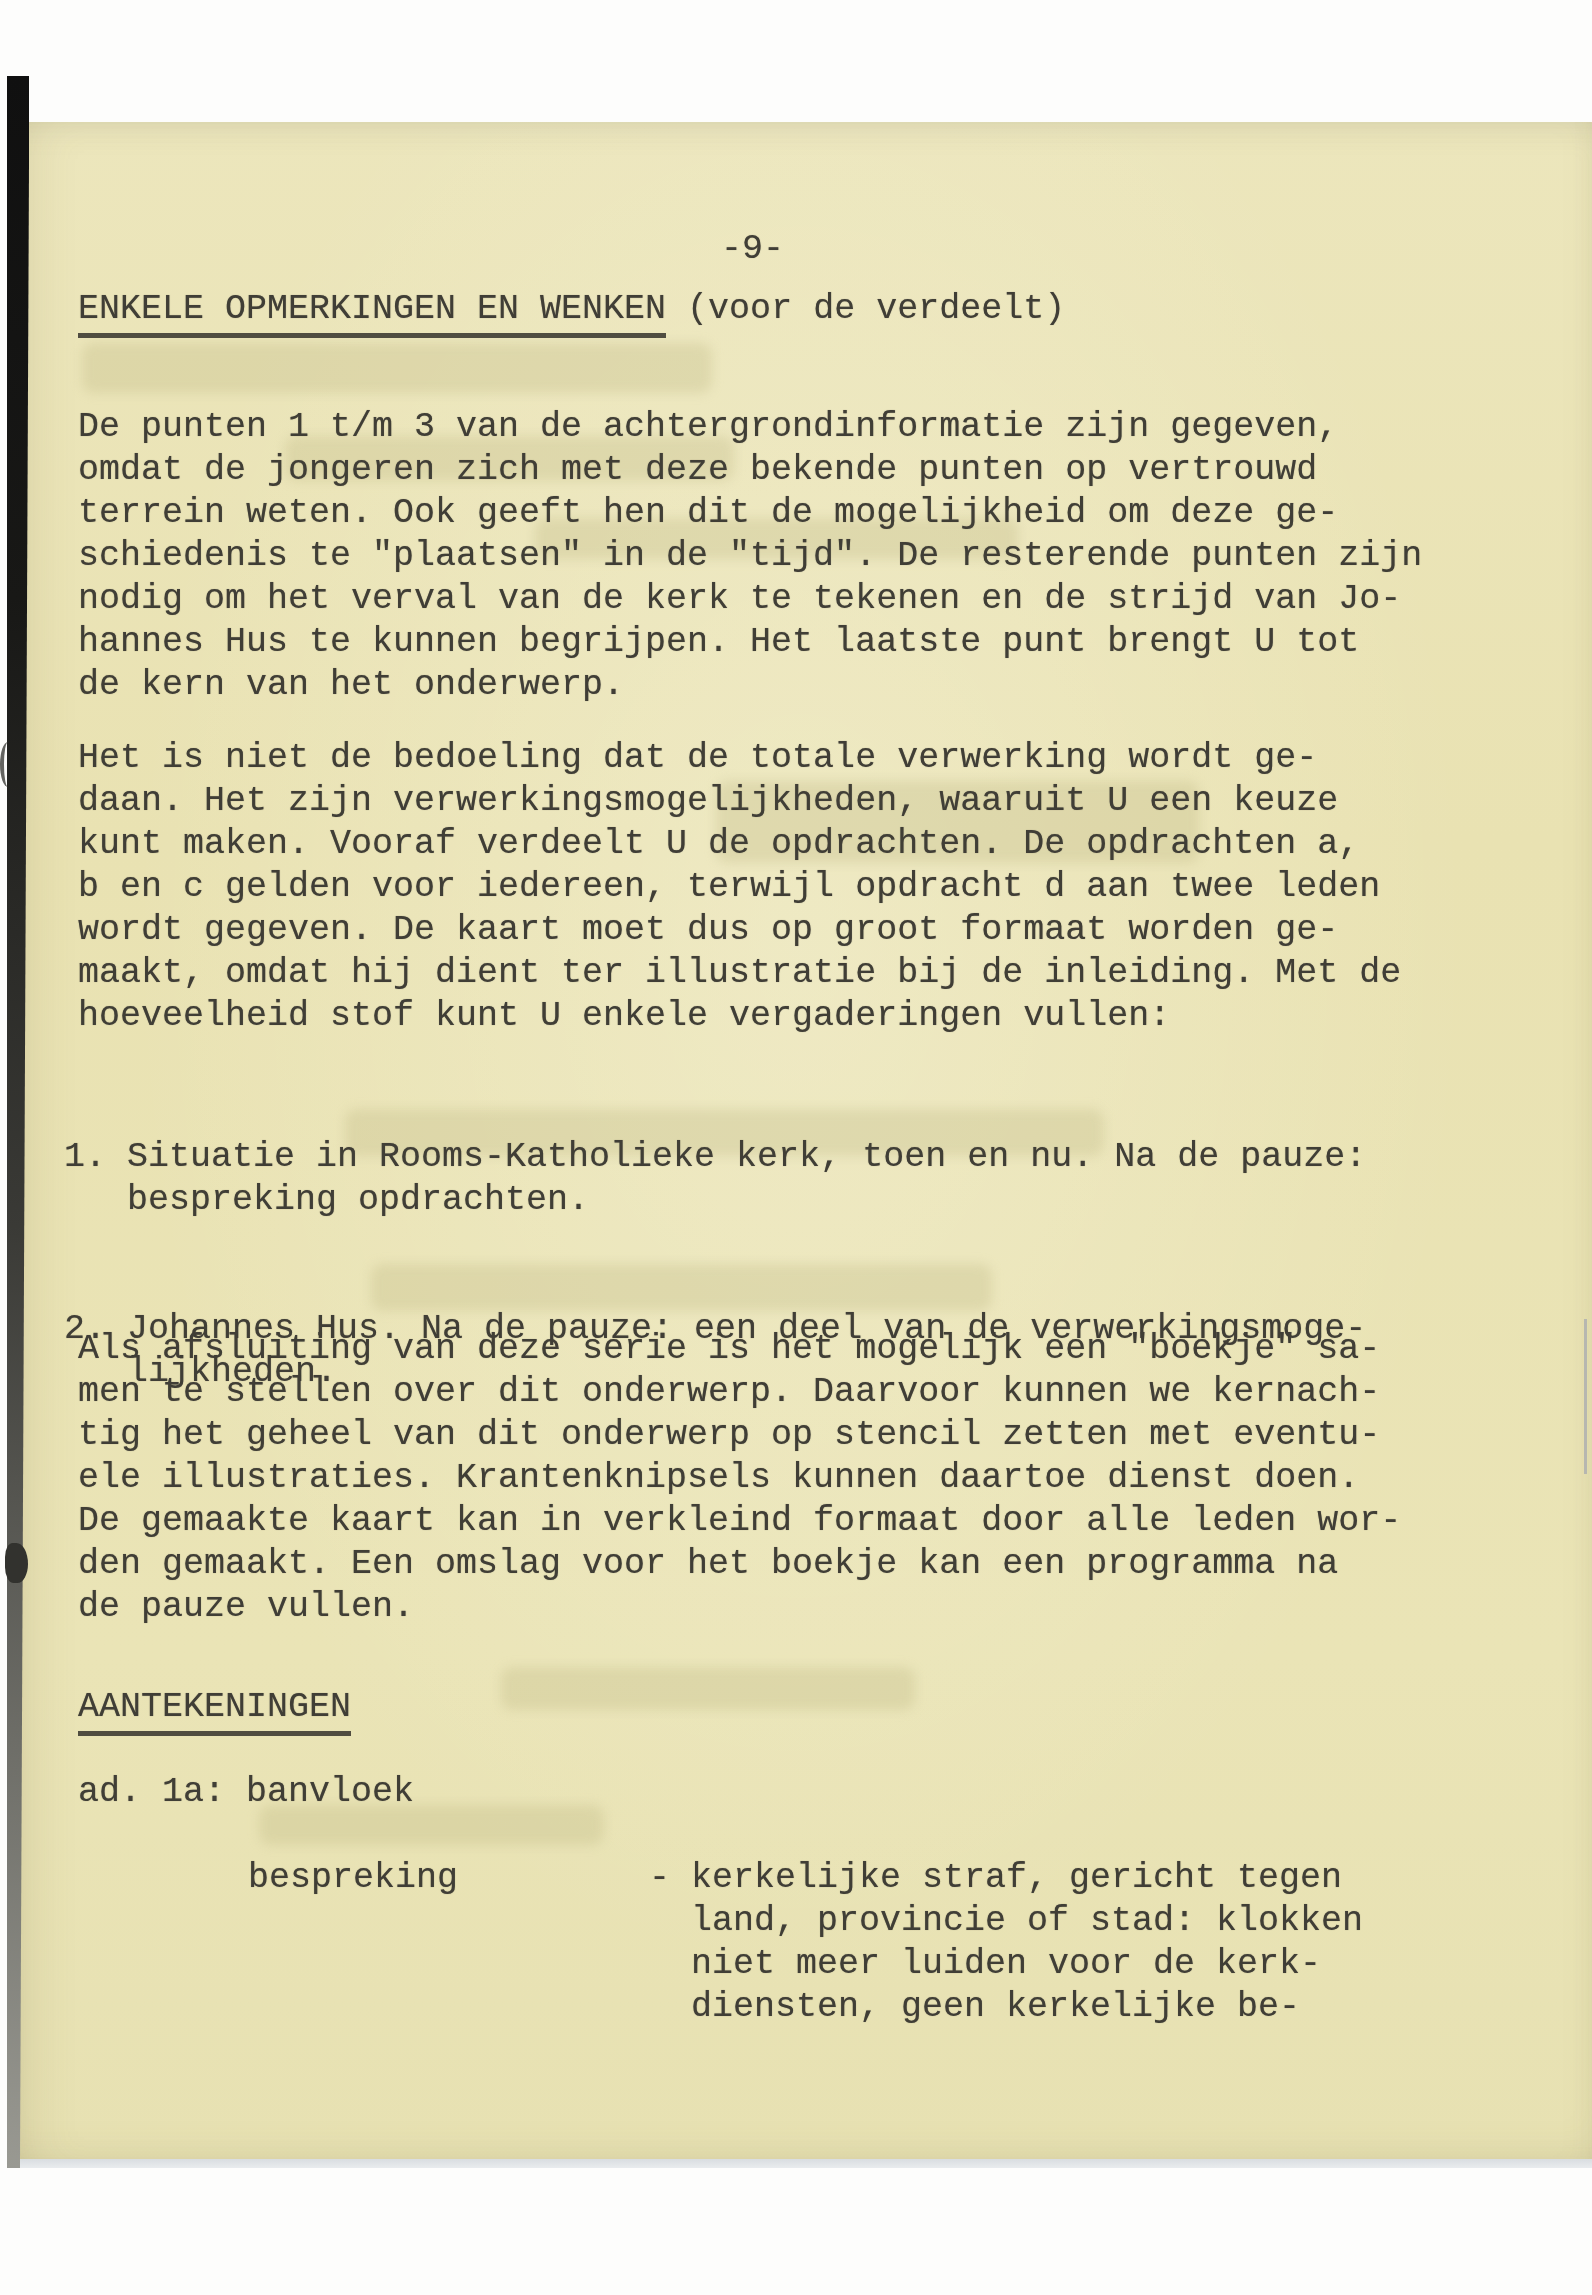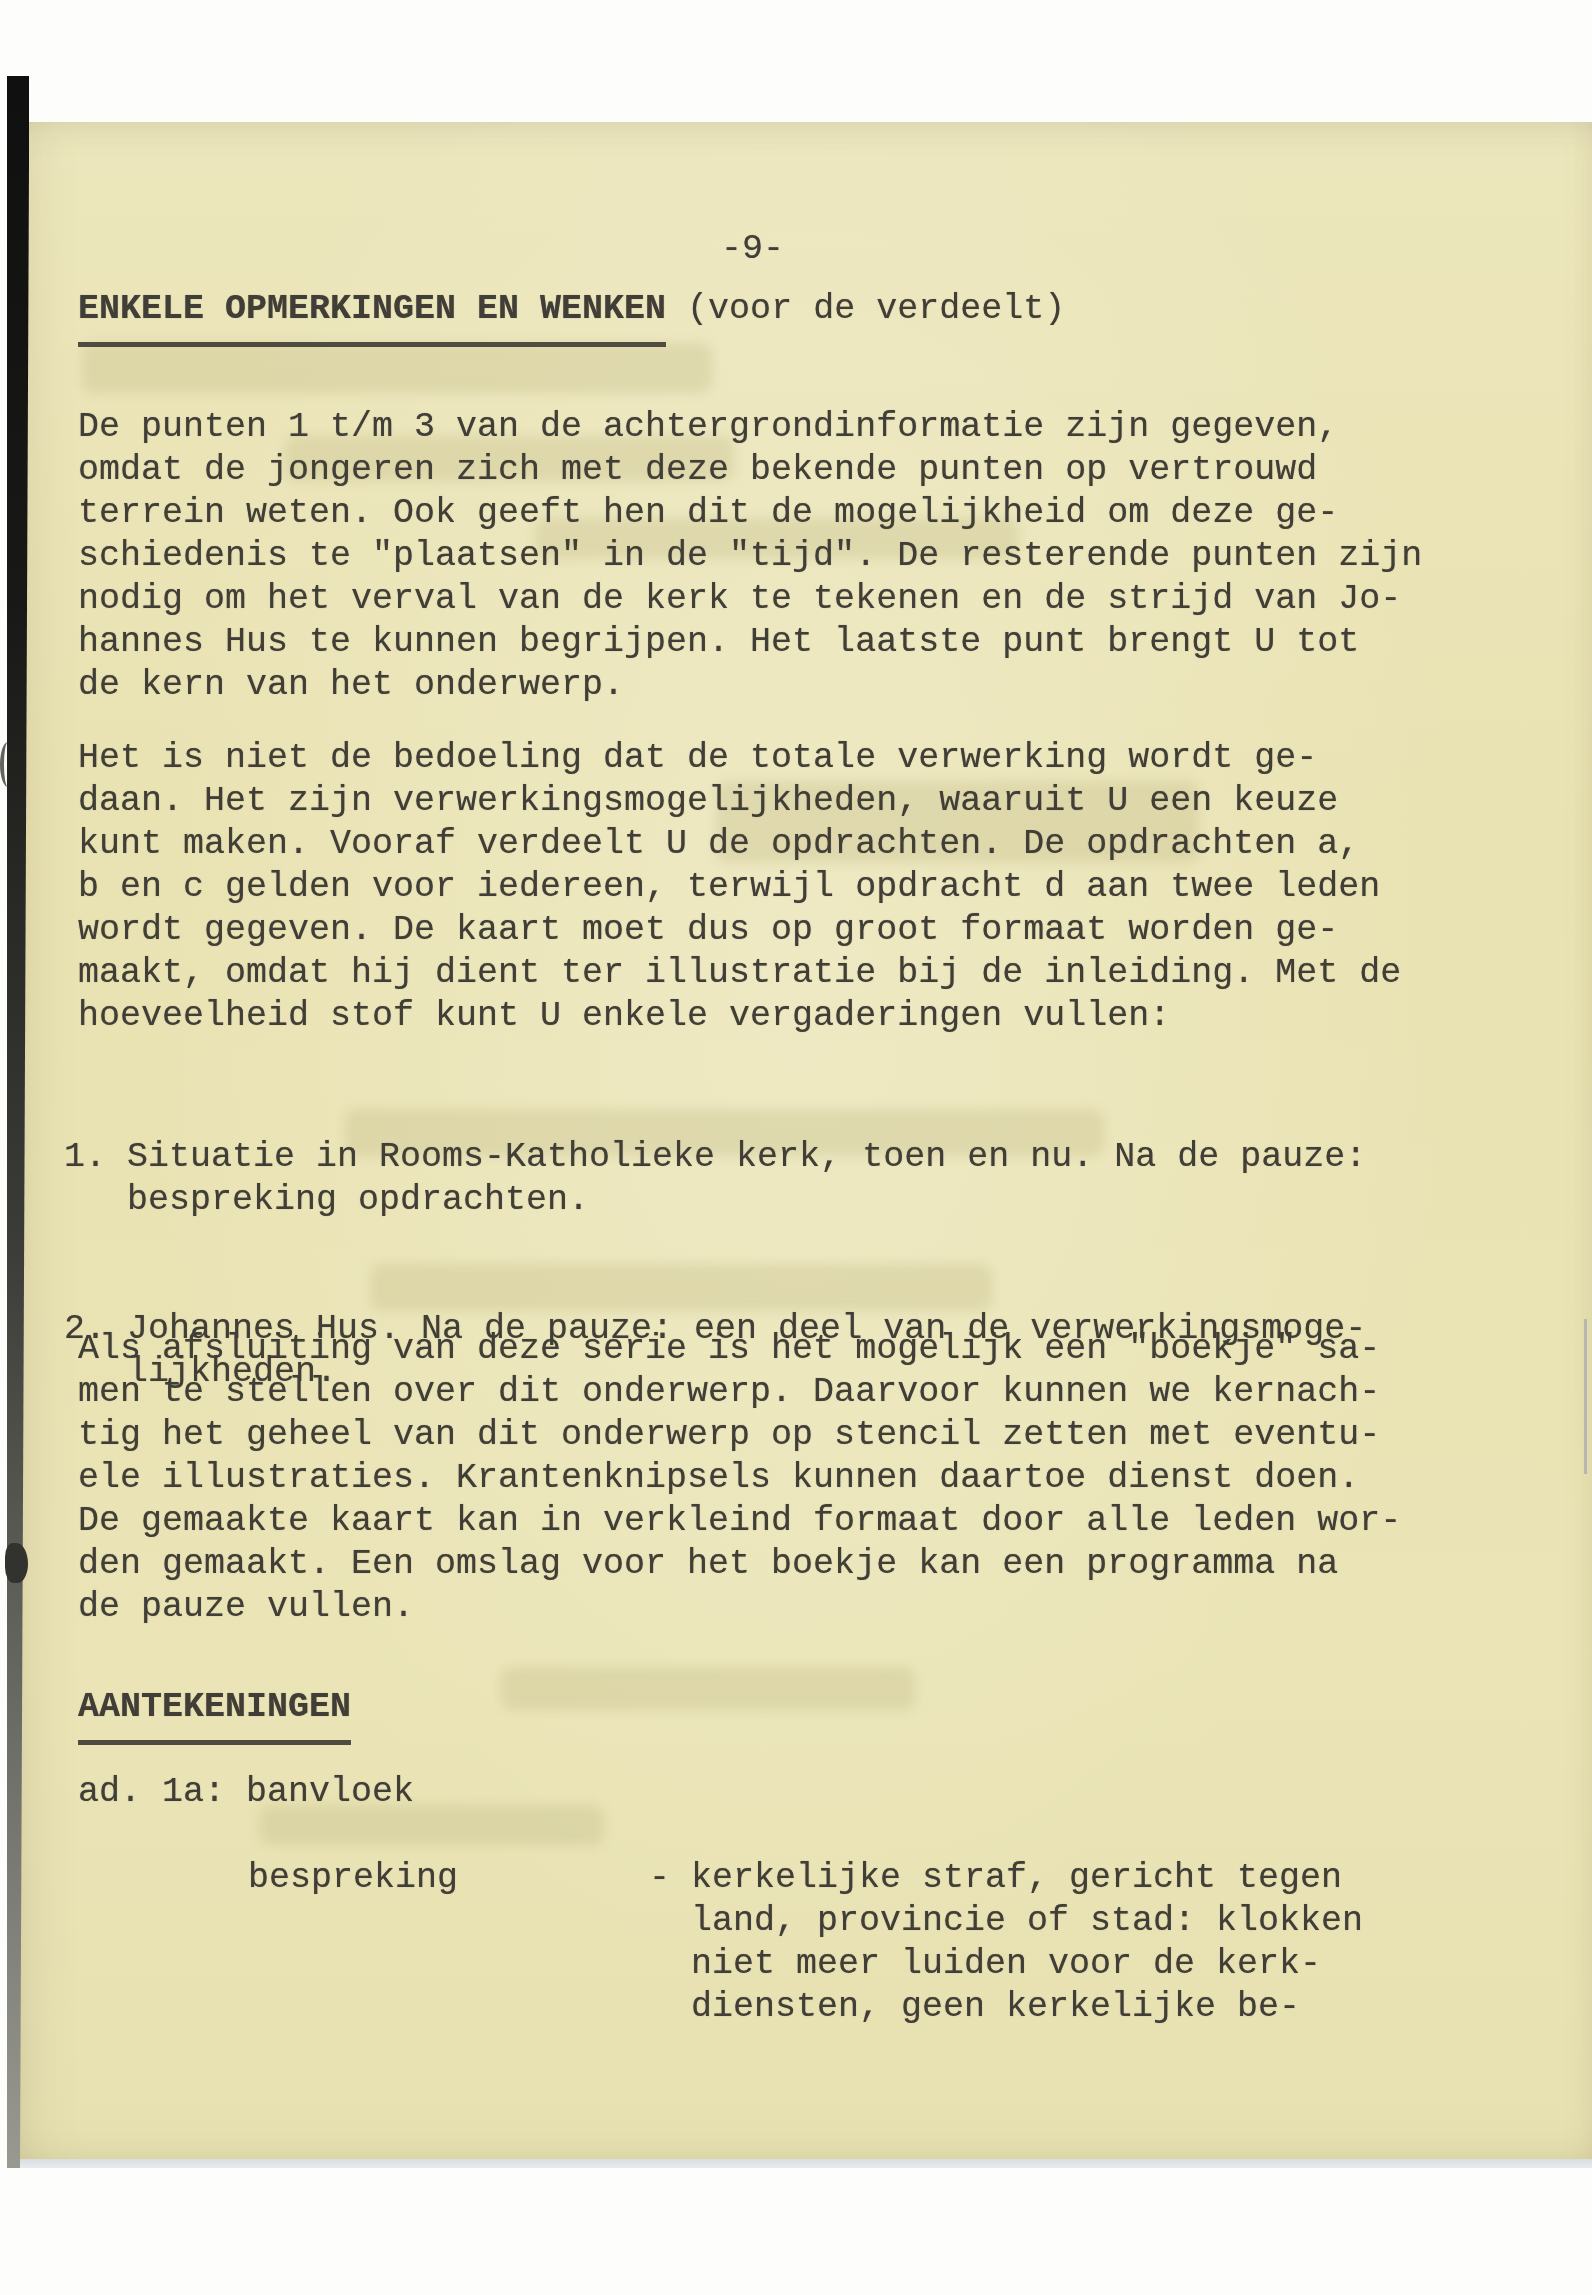--- a/index.html
+++ b/index.html
@@ -50,22 +50,21 @@
   .txt {
     position: absolute;
     white-space: pre-wrap;
     font-size: 35px;
     line-height: 43px;
     color: #403e36;
     text-shadow: 0 0 0.9px rgba(64,62,54,0.55);
   }
   .heading-underline {
     border-bottom: 5.2px solid rgba(58,56,48,0.88);
-    padding-bottom: 13px;
-    font-weight: bold;
+    padding-bottom: 4px;
   }
   .ghost {
     position: absolute;
     background: rgba(188,181,129,0.30);
     filter: blur(5.2px);
     border-radius: 12px;
     pointer-events: none;
   }
   .pen-mark {
     position: absolute;

